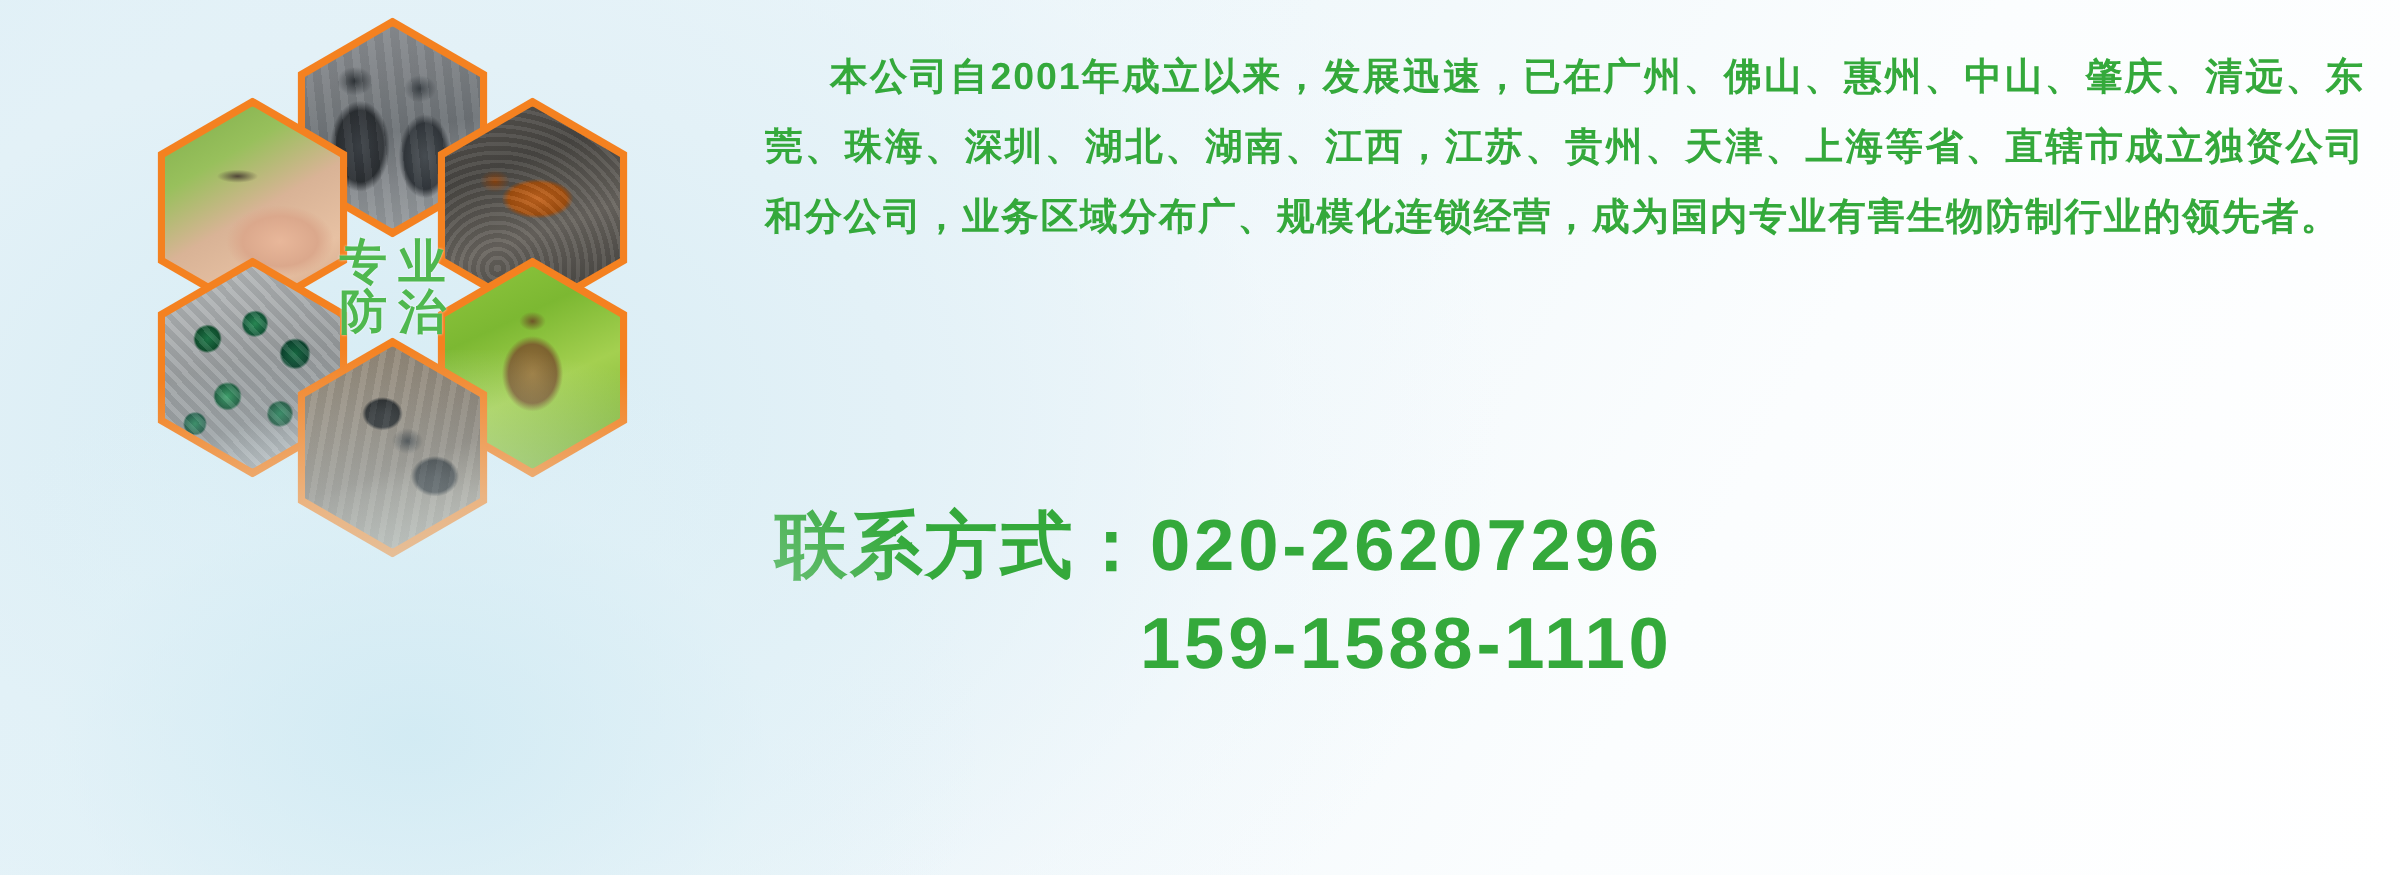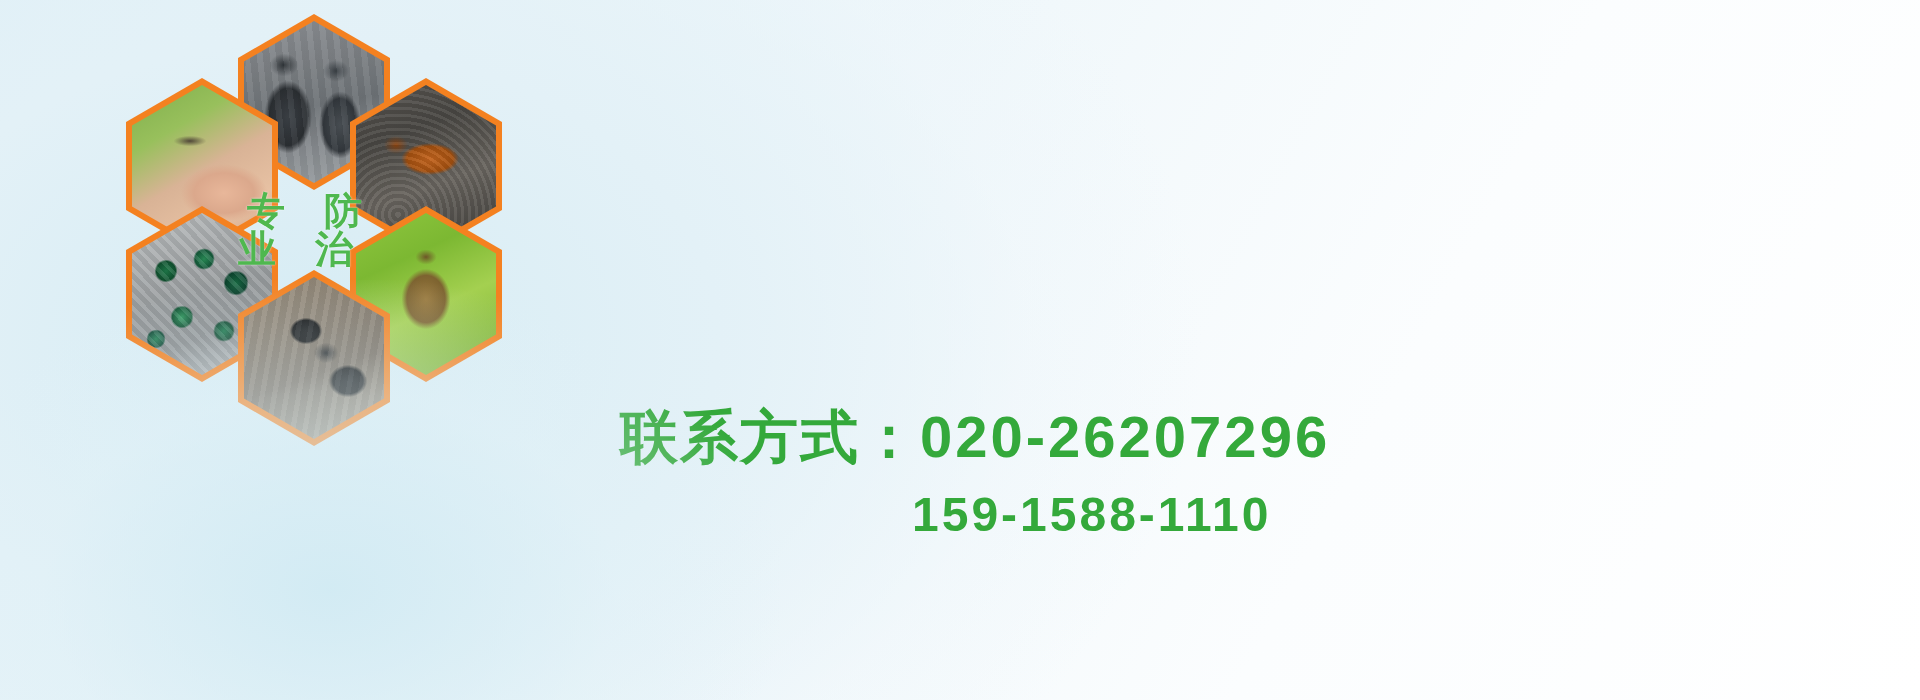--- a/index.html
+++ b/index.html
@@ -52,21 +52,21 @@
   .h-rats      { left:150px; top:6px; }
   .h-roach     { left:262px; top:70px; }
   .h-mosquito  { left:38px;  top:70px; }
   .h-flies     { left:38px;  top:198px; }
   .h-stinkbug  { left:262px; top:198px; }
   .h-ant       { left:150px; top:262px; }
 
   .center-text {
     position:absolute; left:150px; top:134px;
     width:152px; height:176px;
-    display:flex; flex-direction:row;
+    display:flex; flex-direction:column;
     align-items:center; justify-content:center;
     gap:2px;
     z-index:6;
     pointer-events:none;
   }
   .center-text .ct-line {
     color:#4fb84f;
     font-size:38px;
     font-weight:bold;
     letter-spacing:9px;
@@ -186,21 +186,21 @@
     color:#34a93b;
   }
   .contact .c-line1 {
     font-size:58px;
     font-weight:bold;
     letter-spacing:2px;
     line-height:78px;
     white-space:nowrap;
   }
   .contact .c-line2 {
-    font-size:48px;
+    font-size:58px;
     font-weight:bold;
     letter-spacing:2px;
     line-height:78px;
     padding-left:292px;
     white-space:nowrap;
   }
   .contact .num { letter-spacing:3px; }
 </style>
 </head>
 <body>
@@ -244,20 +244,23 @@
           <div class="art art-ant"></div>
         </div>
     </div>
 
     <div class="center-text">
       <span class="ct-line">专业</span>
       <span class="ct-line">防治</span>
     </div>
   </div>
 
+  <div class="copy">
+    <p><span class="lead"></span><span>本公司自2001年成立以来，发展迅速，已在广州、佛山、惠州、中山、肇庆、清远、东莞、珠海、深圳、湖北、湖南、江西，江苏、贵州、天津、上海等省、直辖市成立独资公司和分公司，业务区域分布广、规模化连锁经营，成为国内专业有害生物防制行业的领先者。</span></p>
+  </div>
 
   <div class="contact">
     <div class="c-line1">
       <span>联系方式：</span><span class="num">020-26207296</span>
     </div>
     <div class="c-line2">
       <span class="num">159-1588-1110</span>
     </div>
   </div>
 

